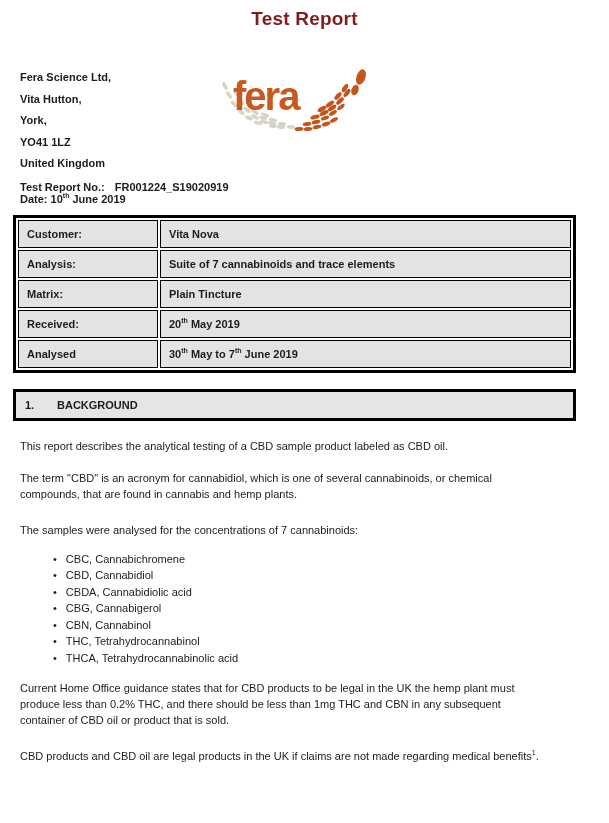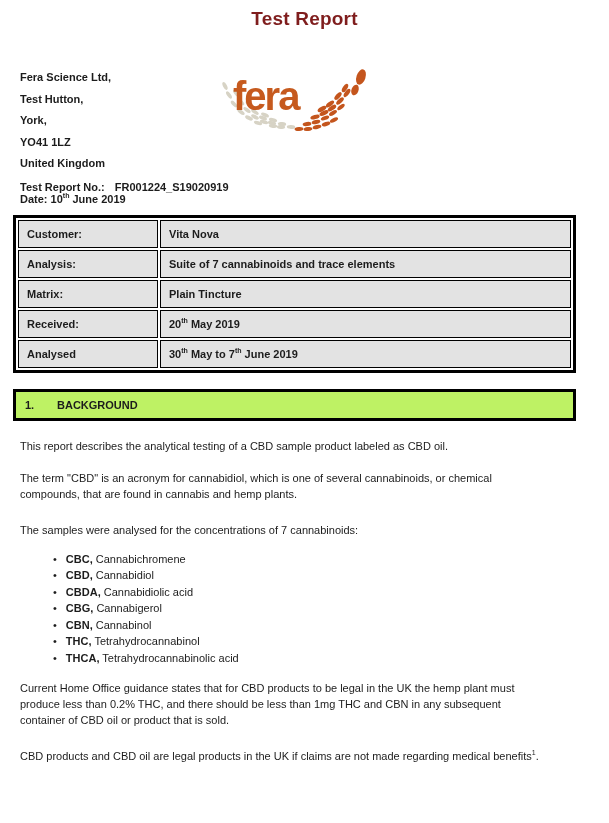--- a/index.html
+++ b/index.html
@@ -37,47 +37,47 @@
   }
   table.info-table td {
     border: 1px solid #000; background: #e3e3e3;
     font-weight: bold; font-size: 11px;
     padding: 7px 8px;
   }
   td.lbl { width: 140px; }
 
   .section-header {
     margin: 16px 0 0 13px; width: 563px;
-    border: 3px solid #000; background: #bef264;
+    border: 3px solid #000; background: #e5e5e5;
     padding: 7px 0; font-weight: bold;
   }
   .sec-num { display: inline-block; margin-left: 9px; width: 32px; }
 
   .para { margin: 17px 24px 0 20px; line-height: 16px; }
   .para.p2 { margin-top: 16px; }
   .para.p3 { margin-top: 20px; }
   .para.p4 { margin-top: 14px; }
   .para.p5 { margin-top: 20px; }
 
   ul.bullets { list-style: none; margin: 13px 0 0 53px; }
   ul.bullets li { line-height: 16.5px; }
   ul.bullets li::before { content: "\2022"; margin-right: 9px; }
-  b { font-weight: bold; }
+  b { font-weight: normal; }
 </style>
 </head>
 <body>
 
 <div class="page">
 
   <div class="doc-title">Test Report</div>
 
   <div class="header-row">
     <div class="address">
       <div>Fera Science Ltd,</div>
-      <div>Test Hutton,</div>
+      <div>Vita Hutton,</div>
       <div>York,</div>
       <div>YO41 1LZ</div>
       <div>United Kingdom</div>
     </div>
     <div class="logo-box">
       <svg width="160" height="72" viewBox="0 0 160 72" xmlns="http://www.w3.org/2000/svg">
         <g fill="#d7d3c5">
           <ellipse cx="10" cy="21" rx="4.2" ry="1.9" transform="rotate(62 10 21)"></ellipse>
           <ellipse cx="14" cy="30" rx="4.2" ry="1.9" transform="rotate(54 14 30)"></ellipse>
           <ellipse cx="19" cy="39" rx="4.2" ry="1.9" transform="rotate(46 19 39)"></ellipse>

